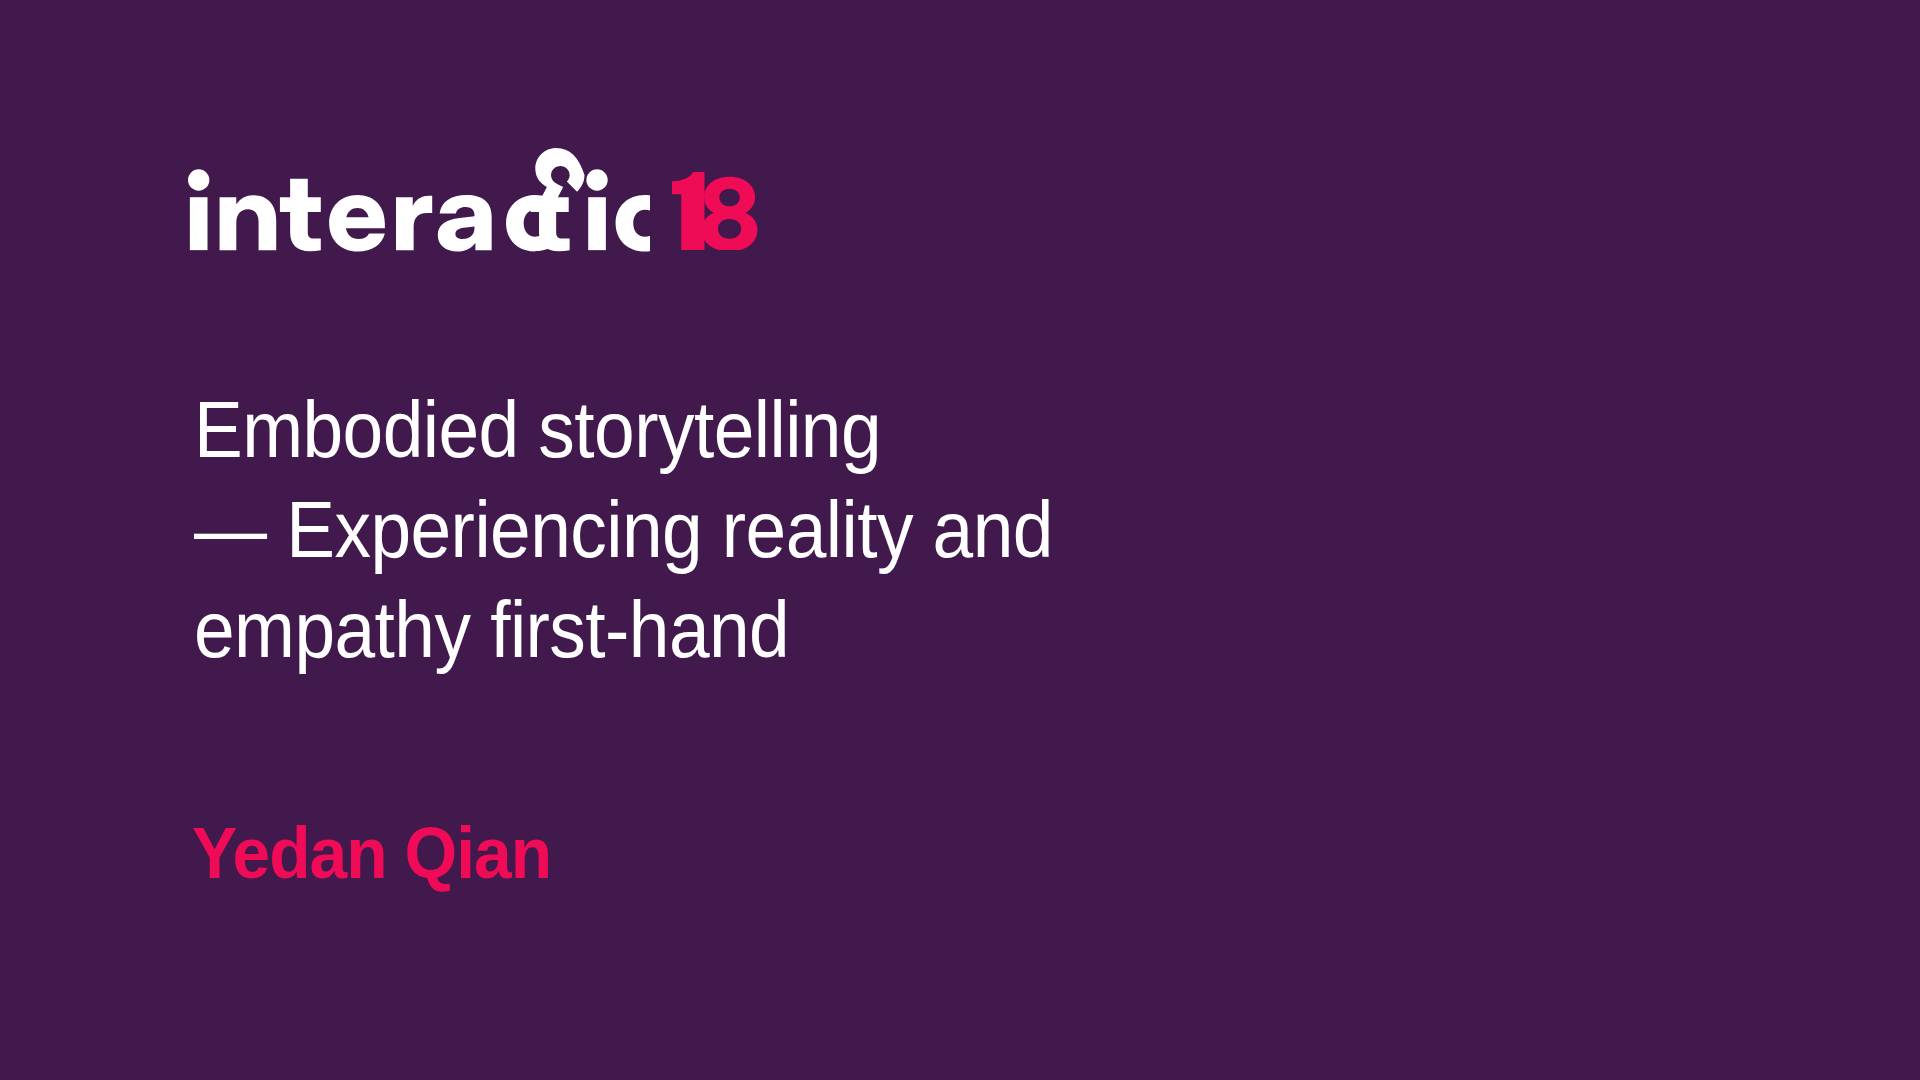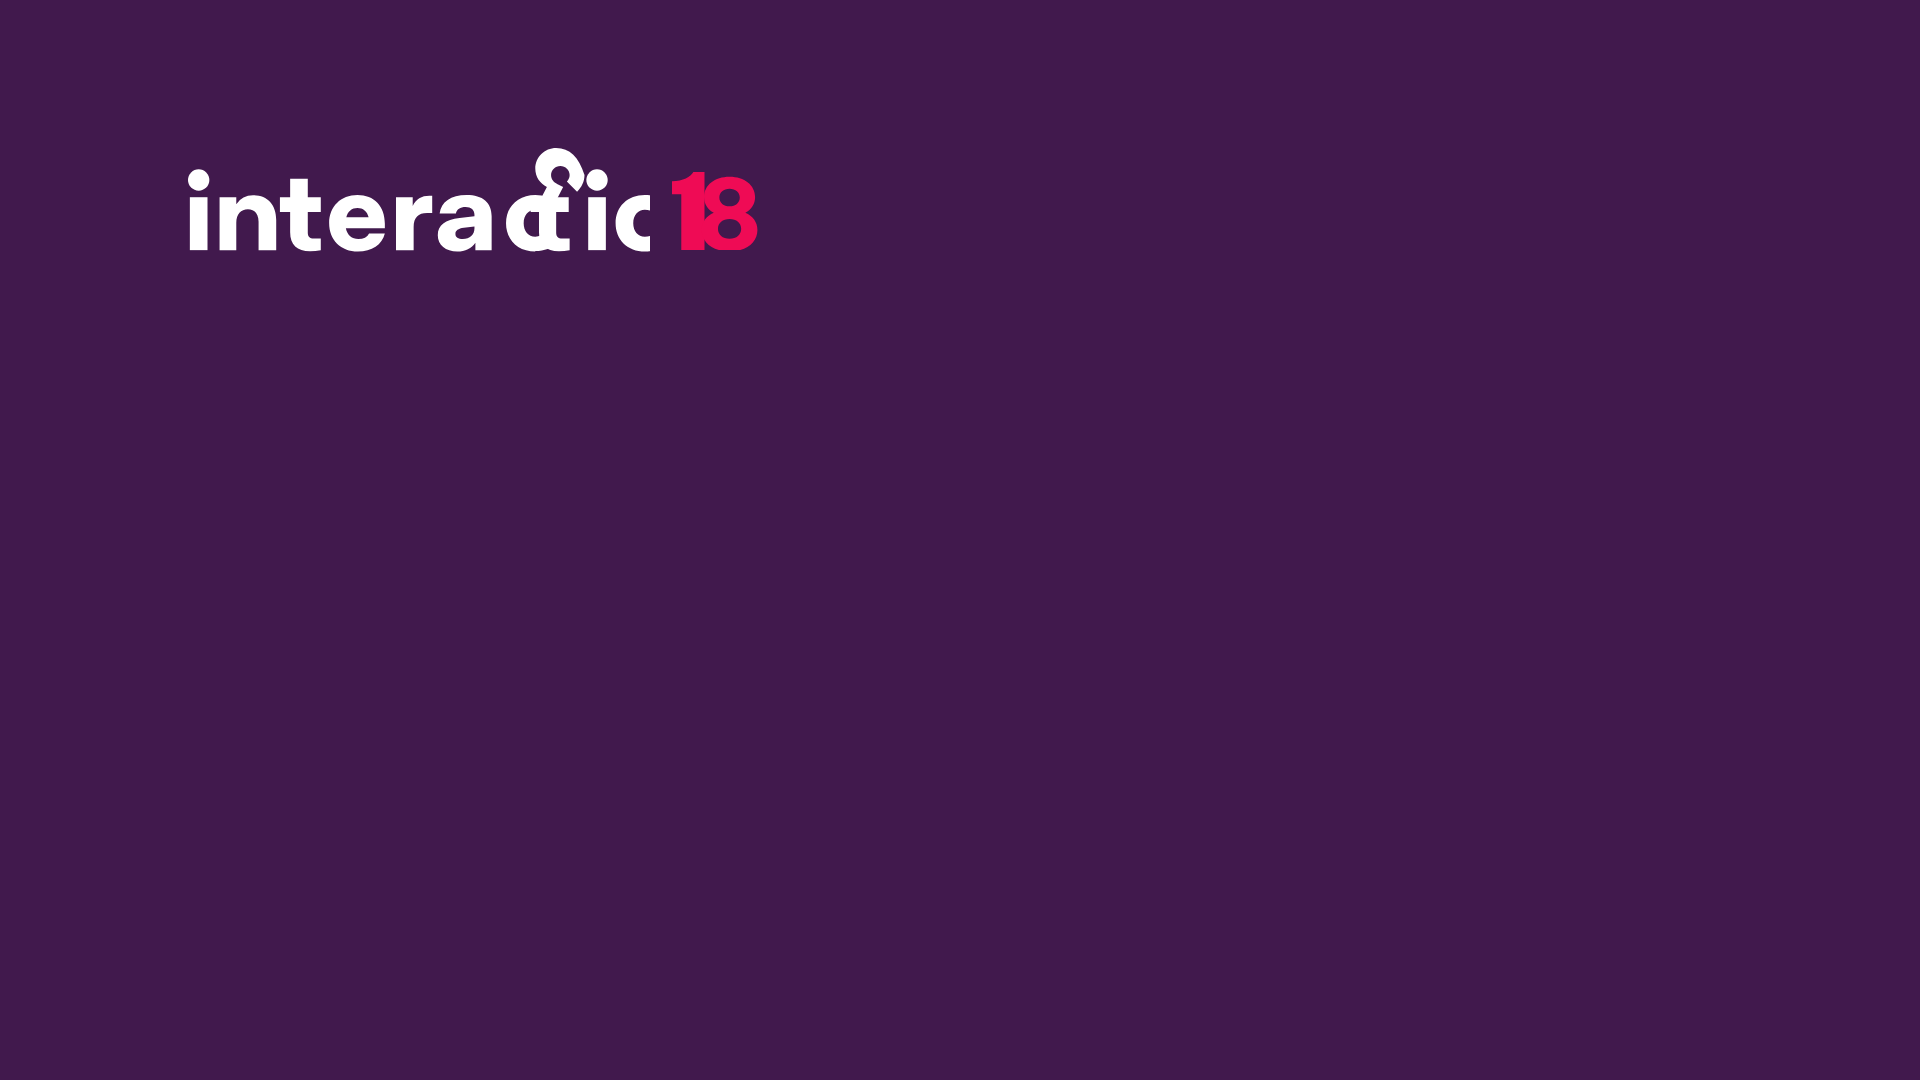--- a/index.html
+++ b/index.html
@@ -141,15 +141,23 @@
                  c16 0 27.5 9 27.5 22 c0 7.5 -4 13.5 -10.5 17 c8 3.5 13 10 13 18.5
                  C92 76 80 85.5 62 85.5 Z
                  M62 37 c6.5 0 11 -3.8 11 -9.5 c0 -5.7 -4.5 -9.5 -11 -9.5
                  c-6.5 0 -11 3.8 -11 9.5 c0 5.7 4.5 9.5 11 9.5 Z
                  M62 72 c7.5 0 12.5 -4.3 12.5 -10.8 c0 -6.5 -5 -10.7 -12.5 -10.7
                  c-7.5 0 -12.5 4.2 -12.5 10.7 C49.5 67.7 54.5 72 62 72 Z"></path>
       </g>
     </svg>
   </div>
 
+  <div class="talk-title">
+    <div class="title-line">Embodied storytelling</div>
+    <div class="title-line">— Experiencing reality and</div>
+    <div class="title-line">empathy first-hand</div>
+  </div>
 
+  <div class="speaker">
+    <div class="speaker-name">Yedan Qian</div>
+  </div>
 
 </div>
 
 </body></html>

